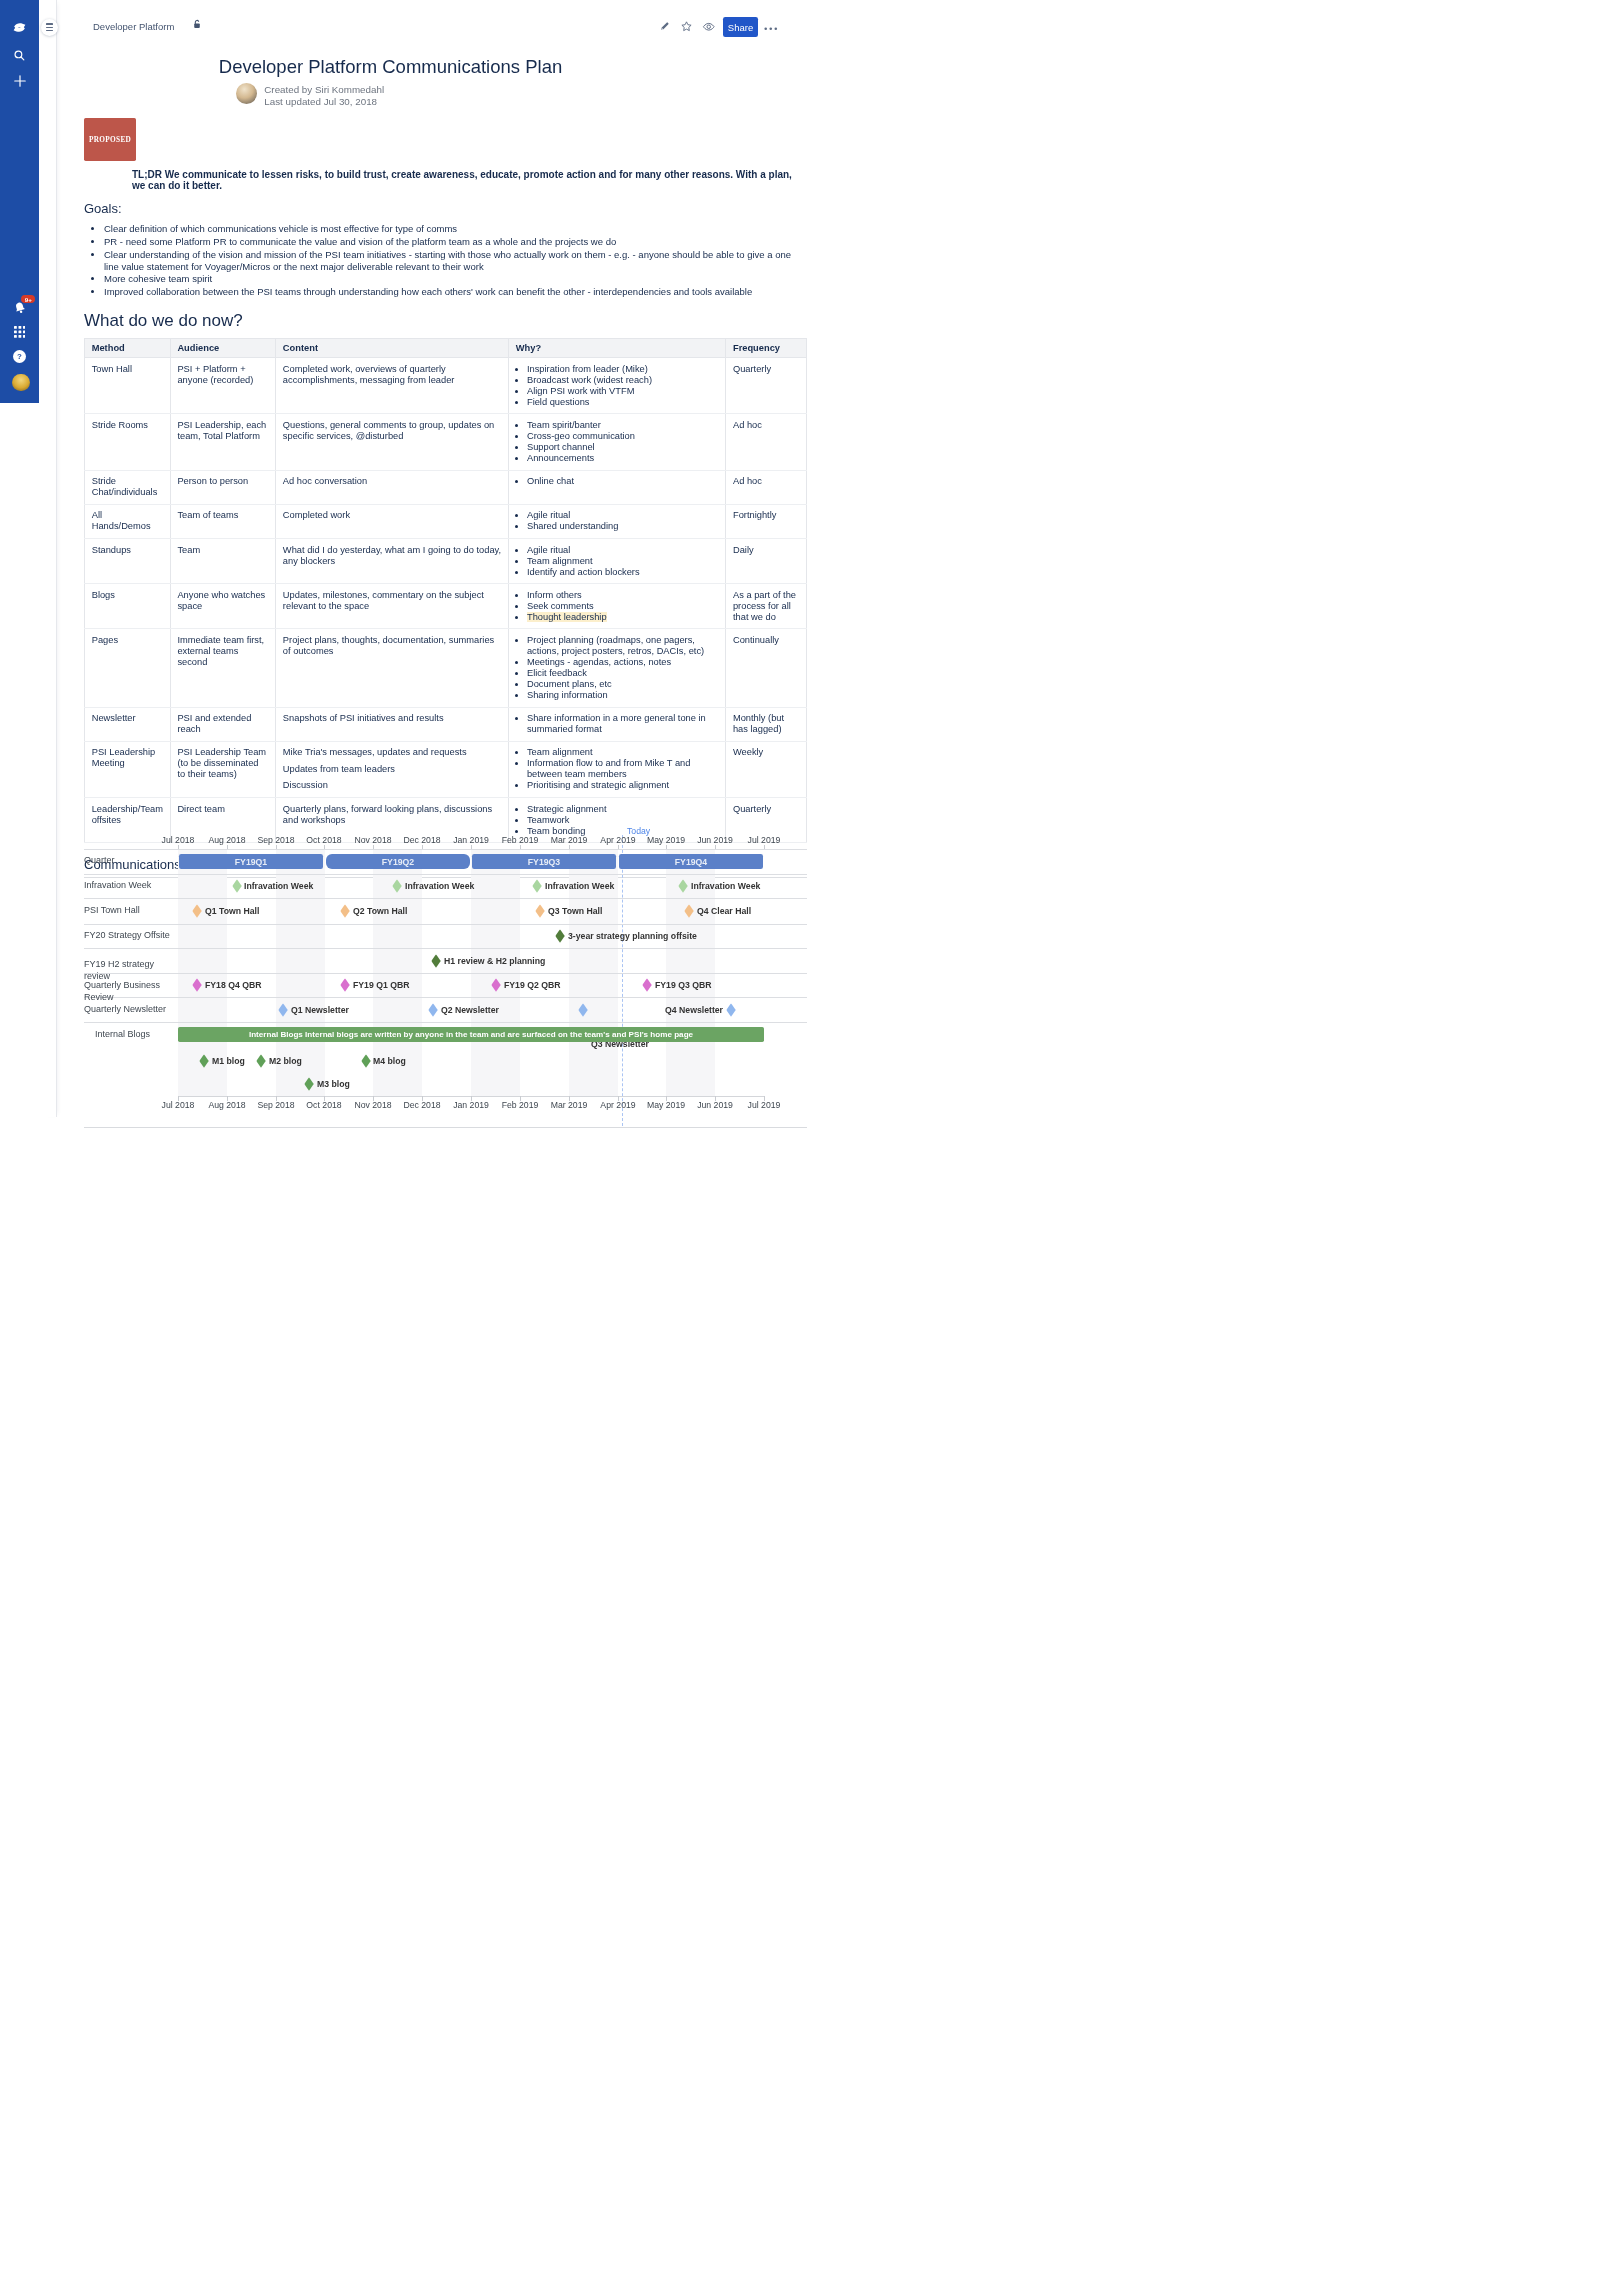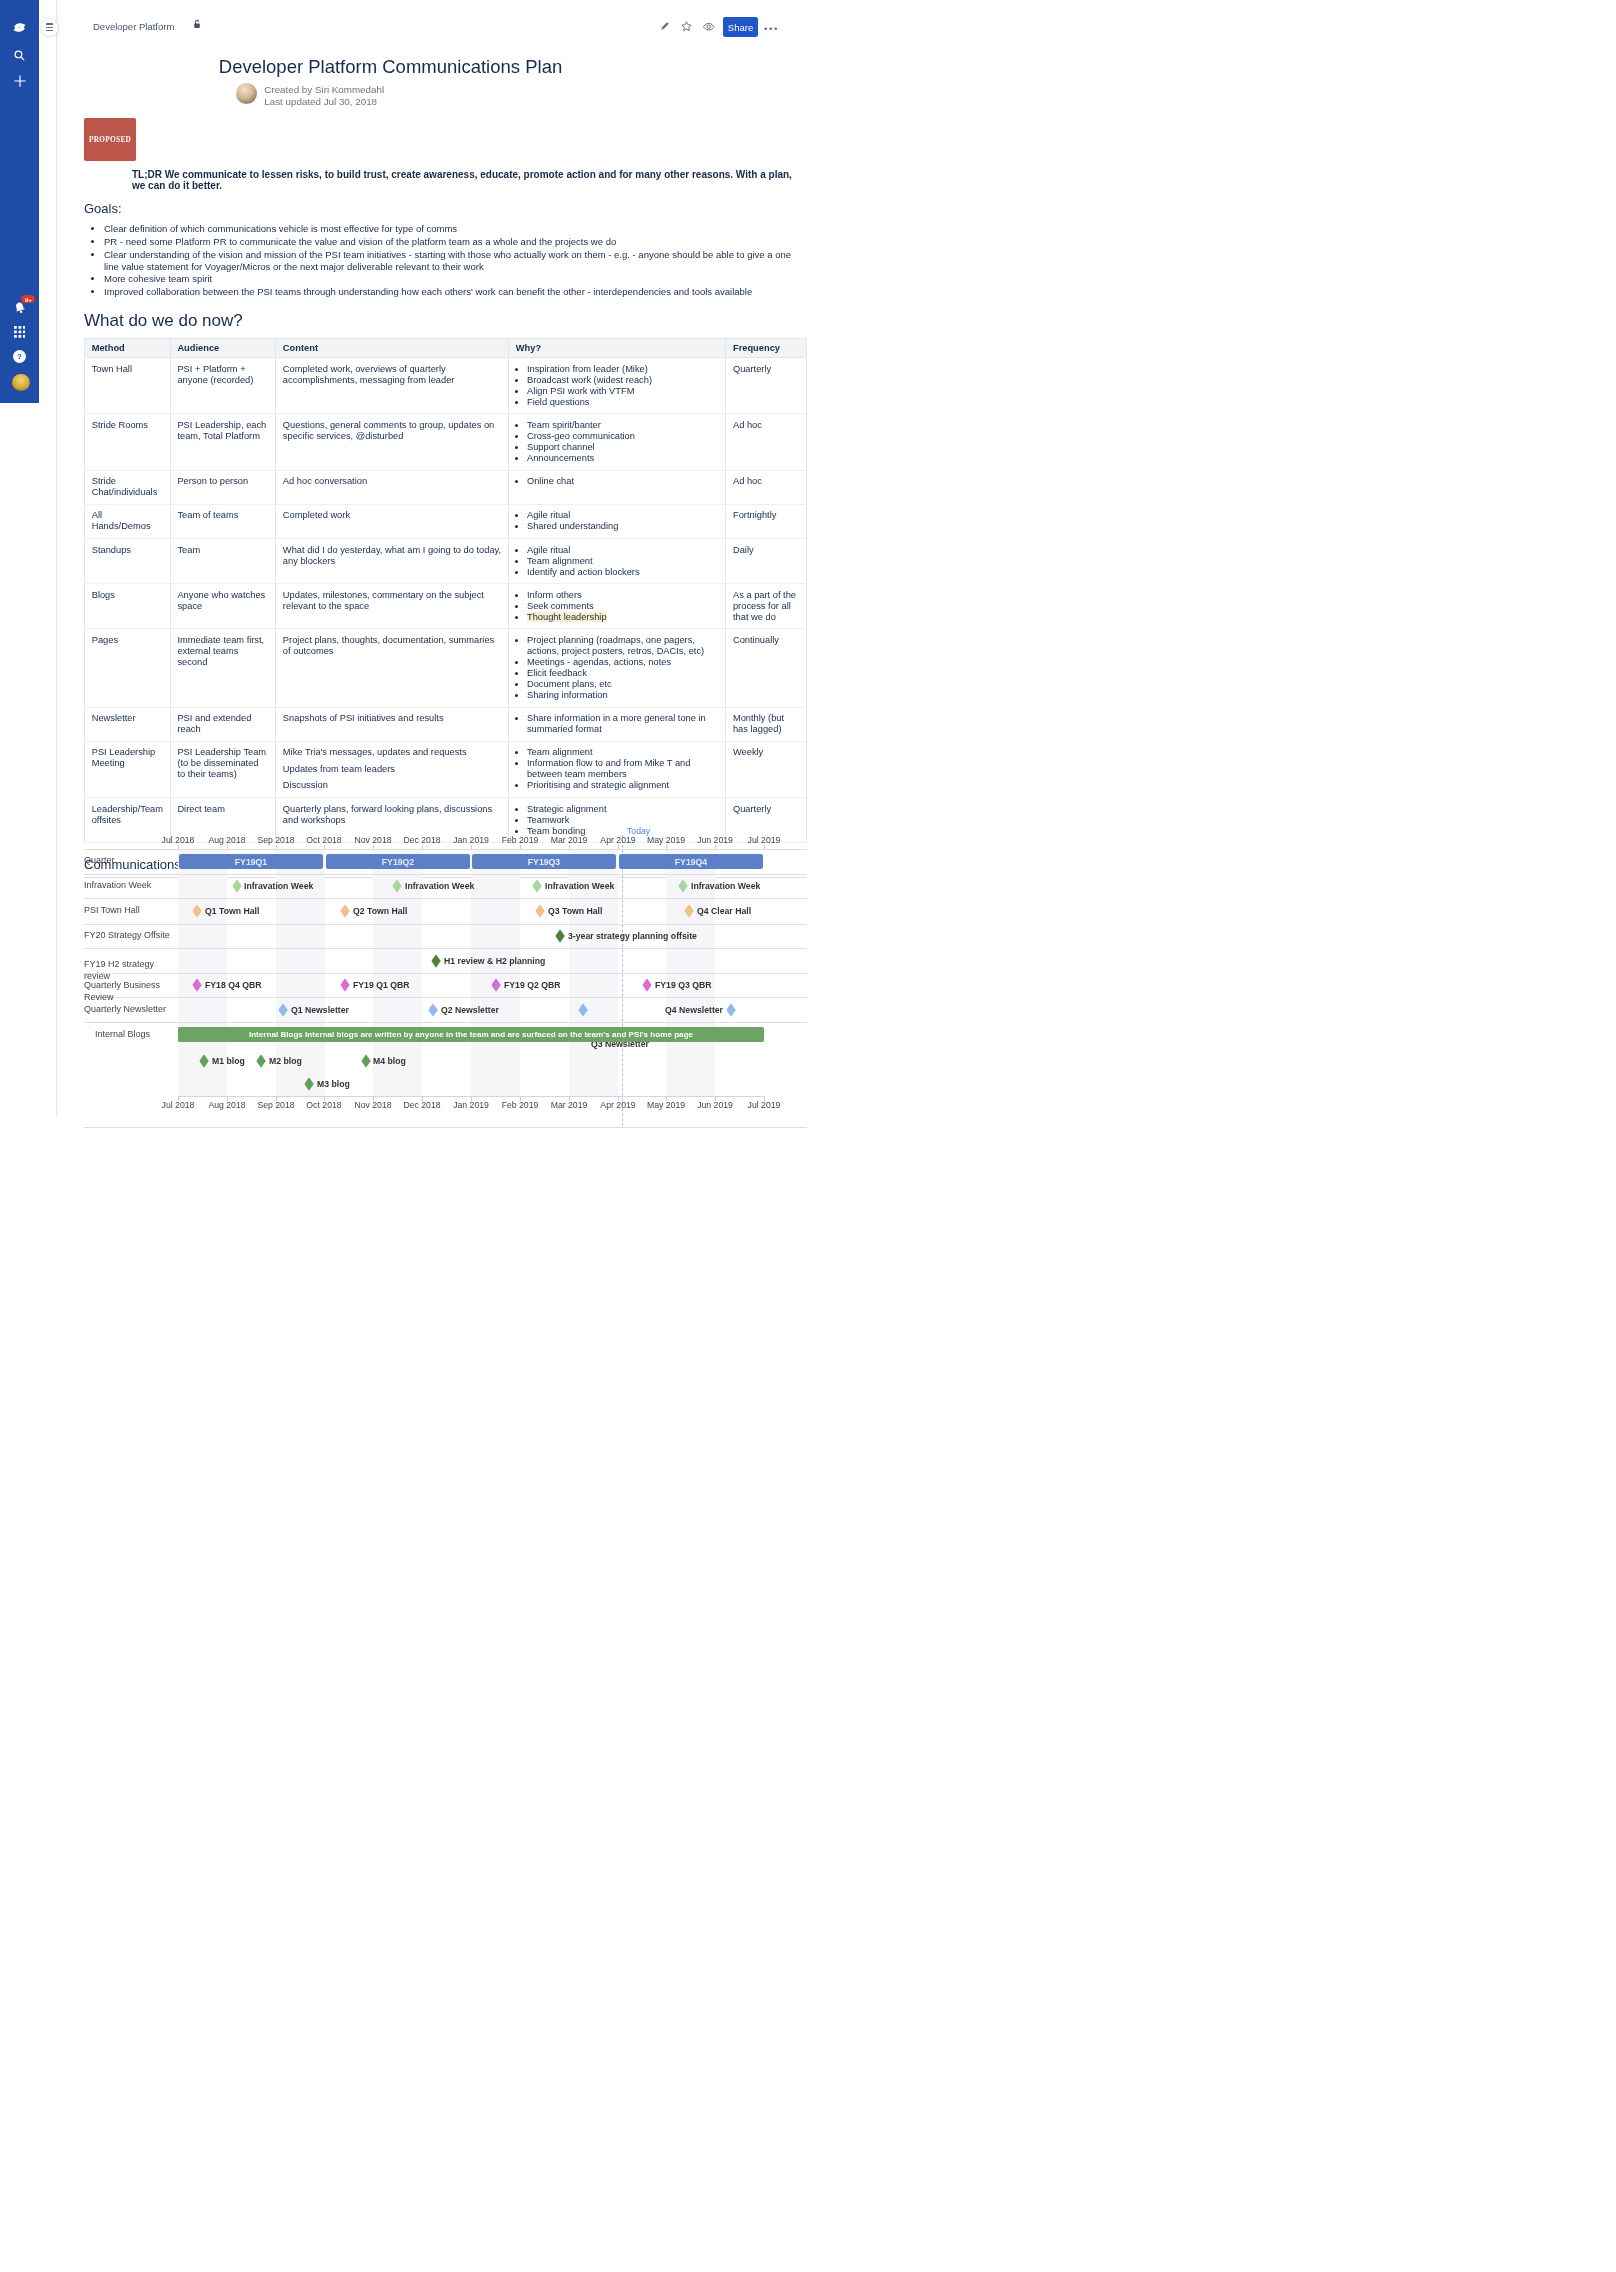--- a/index.html
+++ b/index.html
@@ -443,21 +443,21 @@
     <div class="tick" style="left: 715px; top: 23.6px;"></div>
     <div class="tick" style="left: 715px; top: 275px;"></div>
     <div class="mlabel" style="left: 715px; top: 14px;">Jun 2019</div>
     <div class="mlabel" style="left: 715px; top: 279px;">Jun 2019</div>
     <div class="tick" style="left: 764px; top: 23.6px;"></div>
     <div class="tick" style="left: 764px; top: 275px;"></div>
     <div class="mlabel" style="left: 764px; top: 14px;">Jul 2019</div>
     <div class="mlabel" style="left: 764px; top: 279px;">Jul 2019</div>
     <div class="row-label" style="top: 40px;">Quarter</div>
     <div class="qbar" style="left: 179px; top: 33px; width: 144px; background: rgb(91, 128, 200);">FY19Q1</div>
-    <div class="qbar" style="left: 326px; top: 33px; width: 144px; background: rgb(91, 128, 200);">FY19Q2</div>
+    <div class="qbar" style="left: 326px; top: 33px; width: 144px; background: rgb(91, 128, 200); border-radius: 6px;">FY19Q2</div>
     <div class="qbar" style="left: 472px; top: 33px; width: 144px; background: rgb(91, 128, 200);">FY19Q3</div>
     <div class="qbar" style="left: 619px; top: 33px; width: 144px; background: rgb(91, 128, 200);">FY19Q4</div>
     <div class="row-label" style="top: 65px;">Infravation Week</div>
     <div class="diamond" style="left: 237px; top: 65px; background: rgb(169, 214, 160);"></div>
     <div class="dlabel" style="top: 65px; left: 244px;">Infravation Week</div>
     <div class="diamond" style="left: 397px; top: 65px; background: rgb(169, 214, 160);"></div>
     <div class="dlabel" style="top: 65px; left: 405px;">Infravation Week</div>
     <div class="diamond" style="left: 537px; top: 65px; background: rgb(169, 214, 160);"></div>
     <div class="dlabel" style="top: 65px; left: 545px;">Infravation Week</div>
     <div class="diamond" style="left: 683px; top: 65px; background: rgb(169, 214, 160);"></div>

